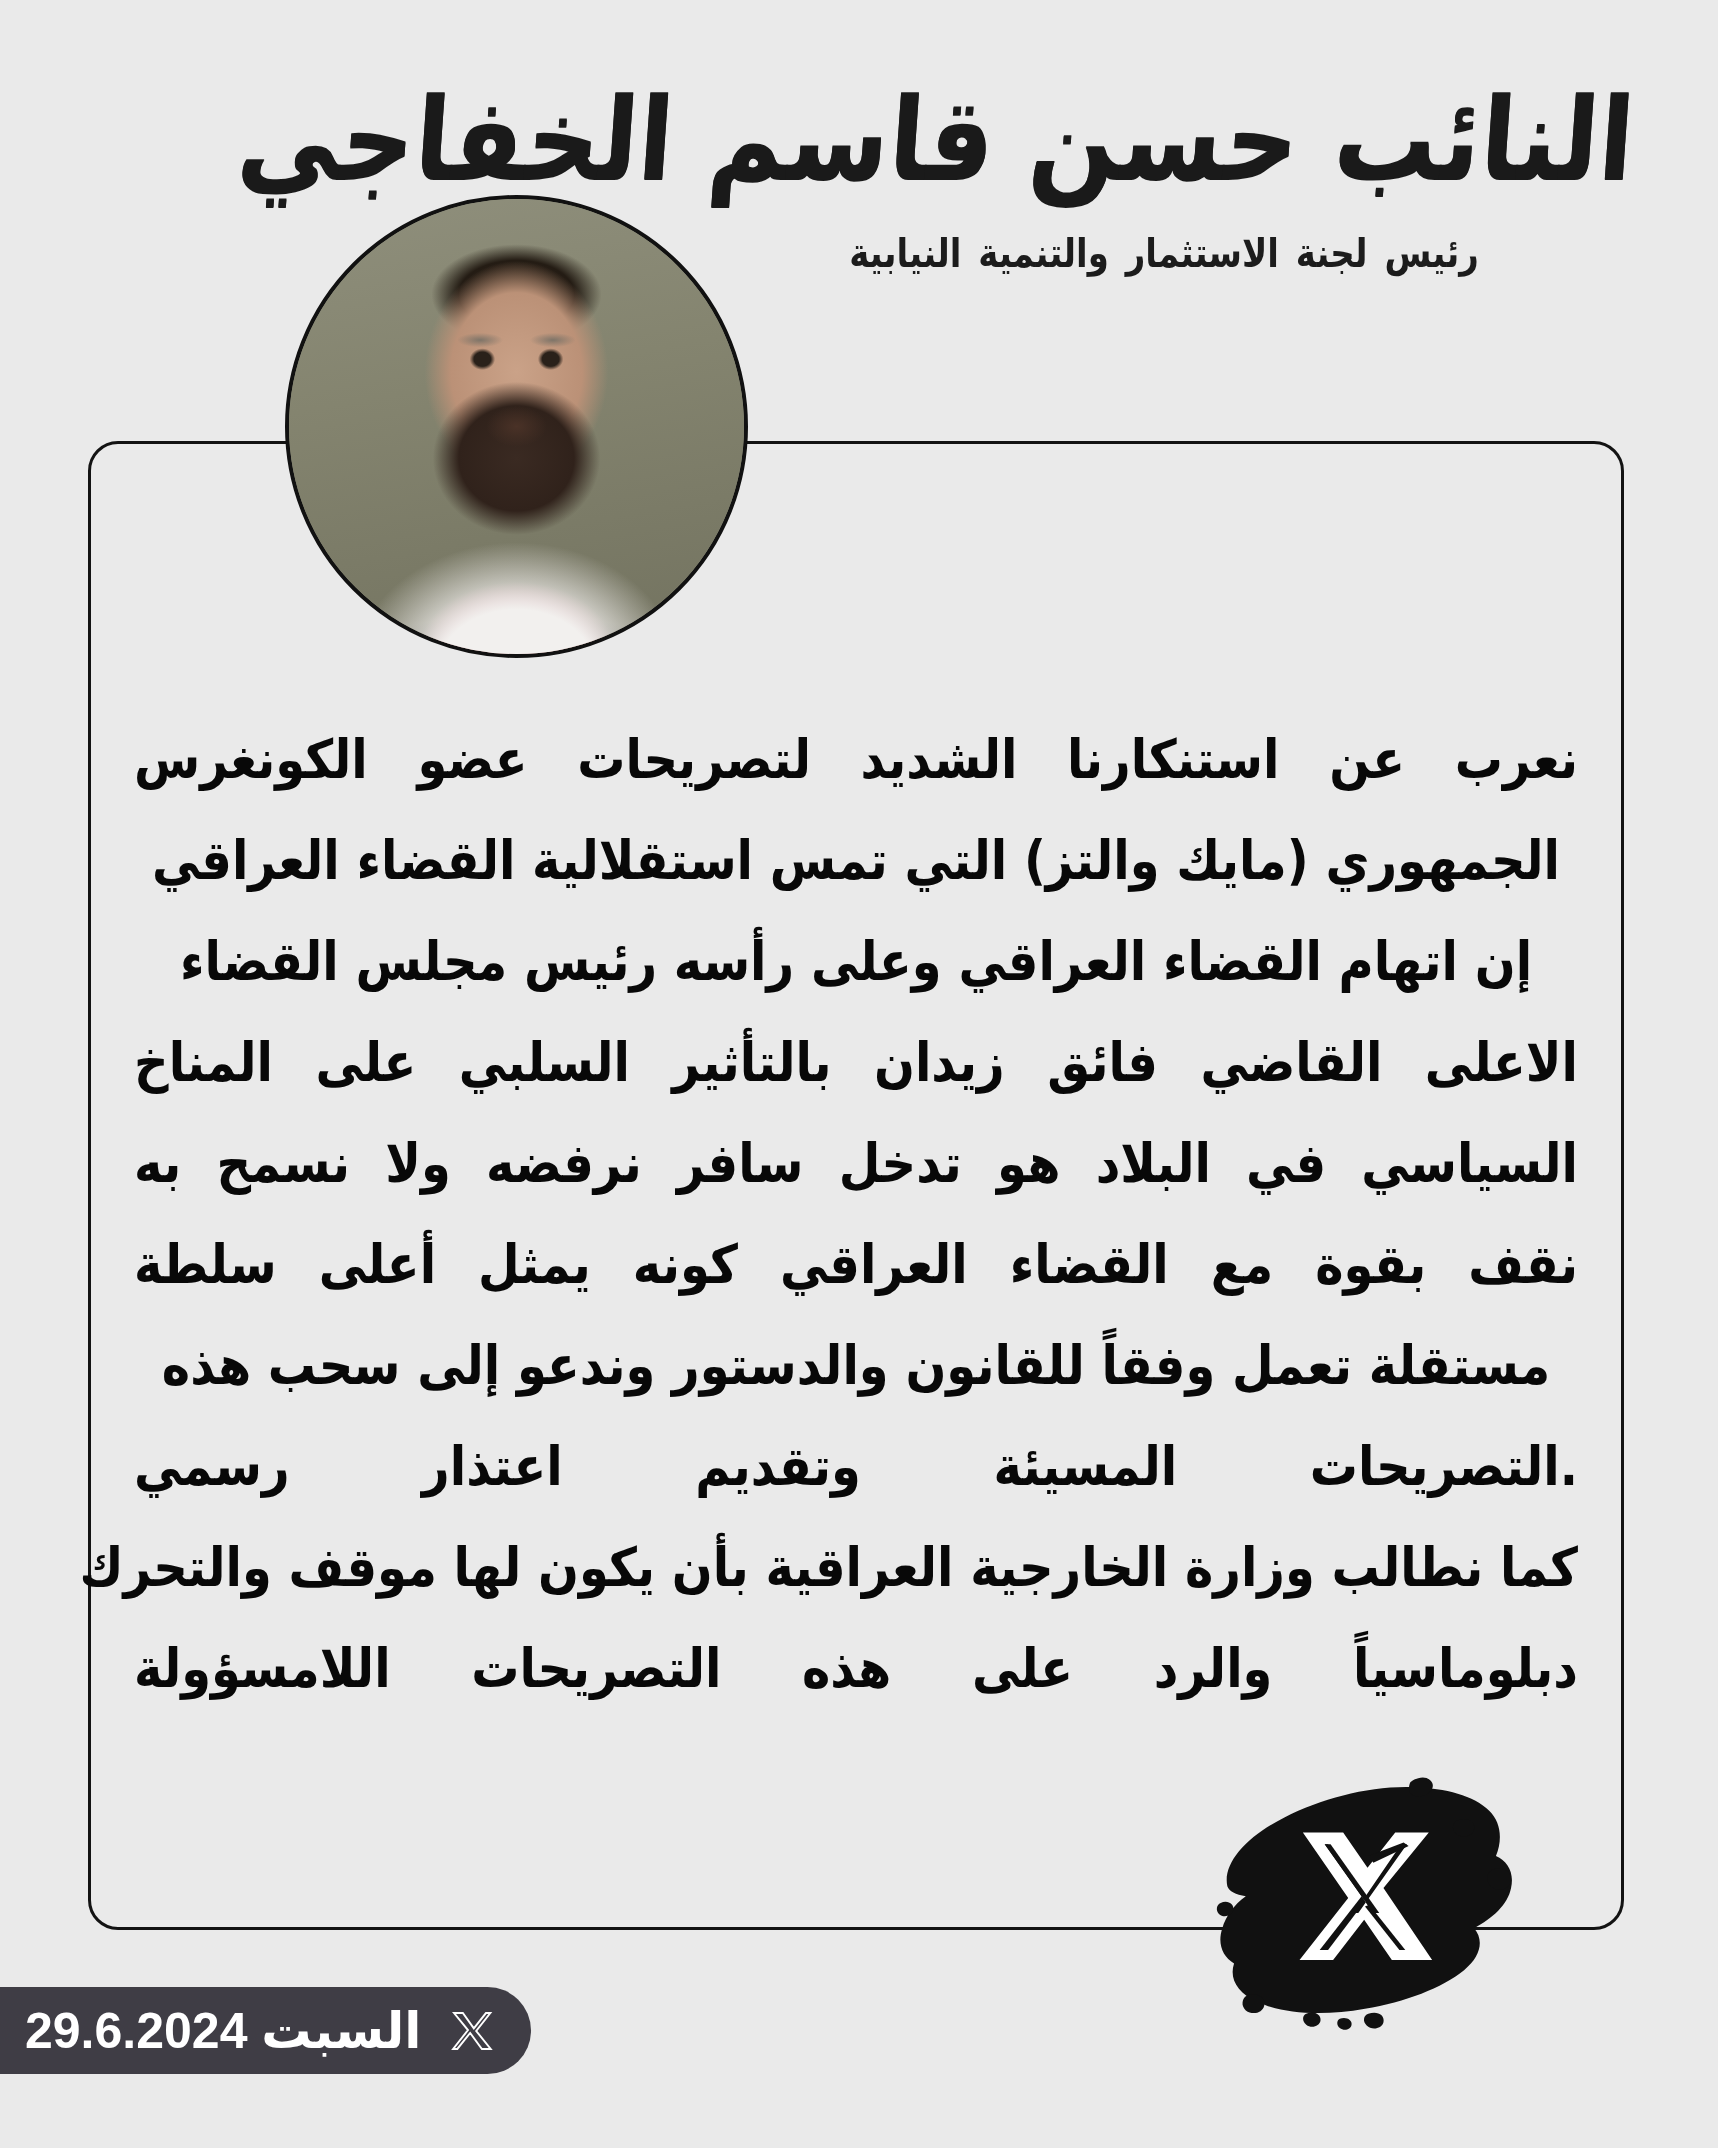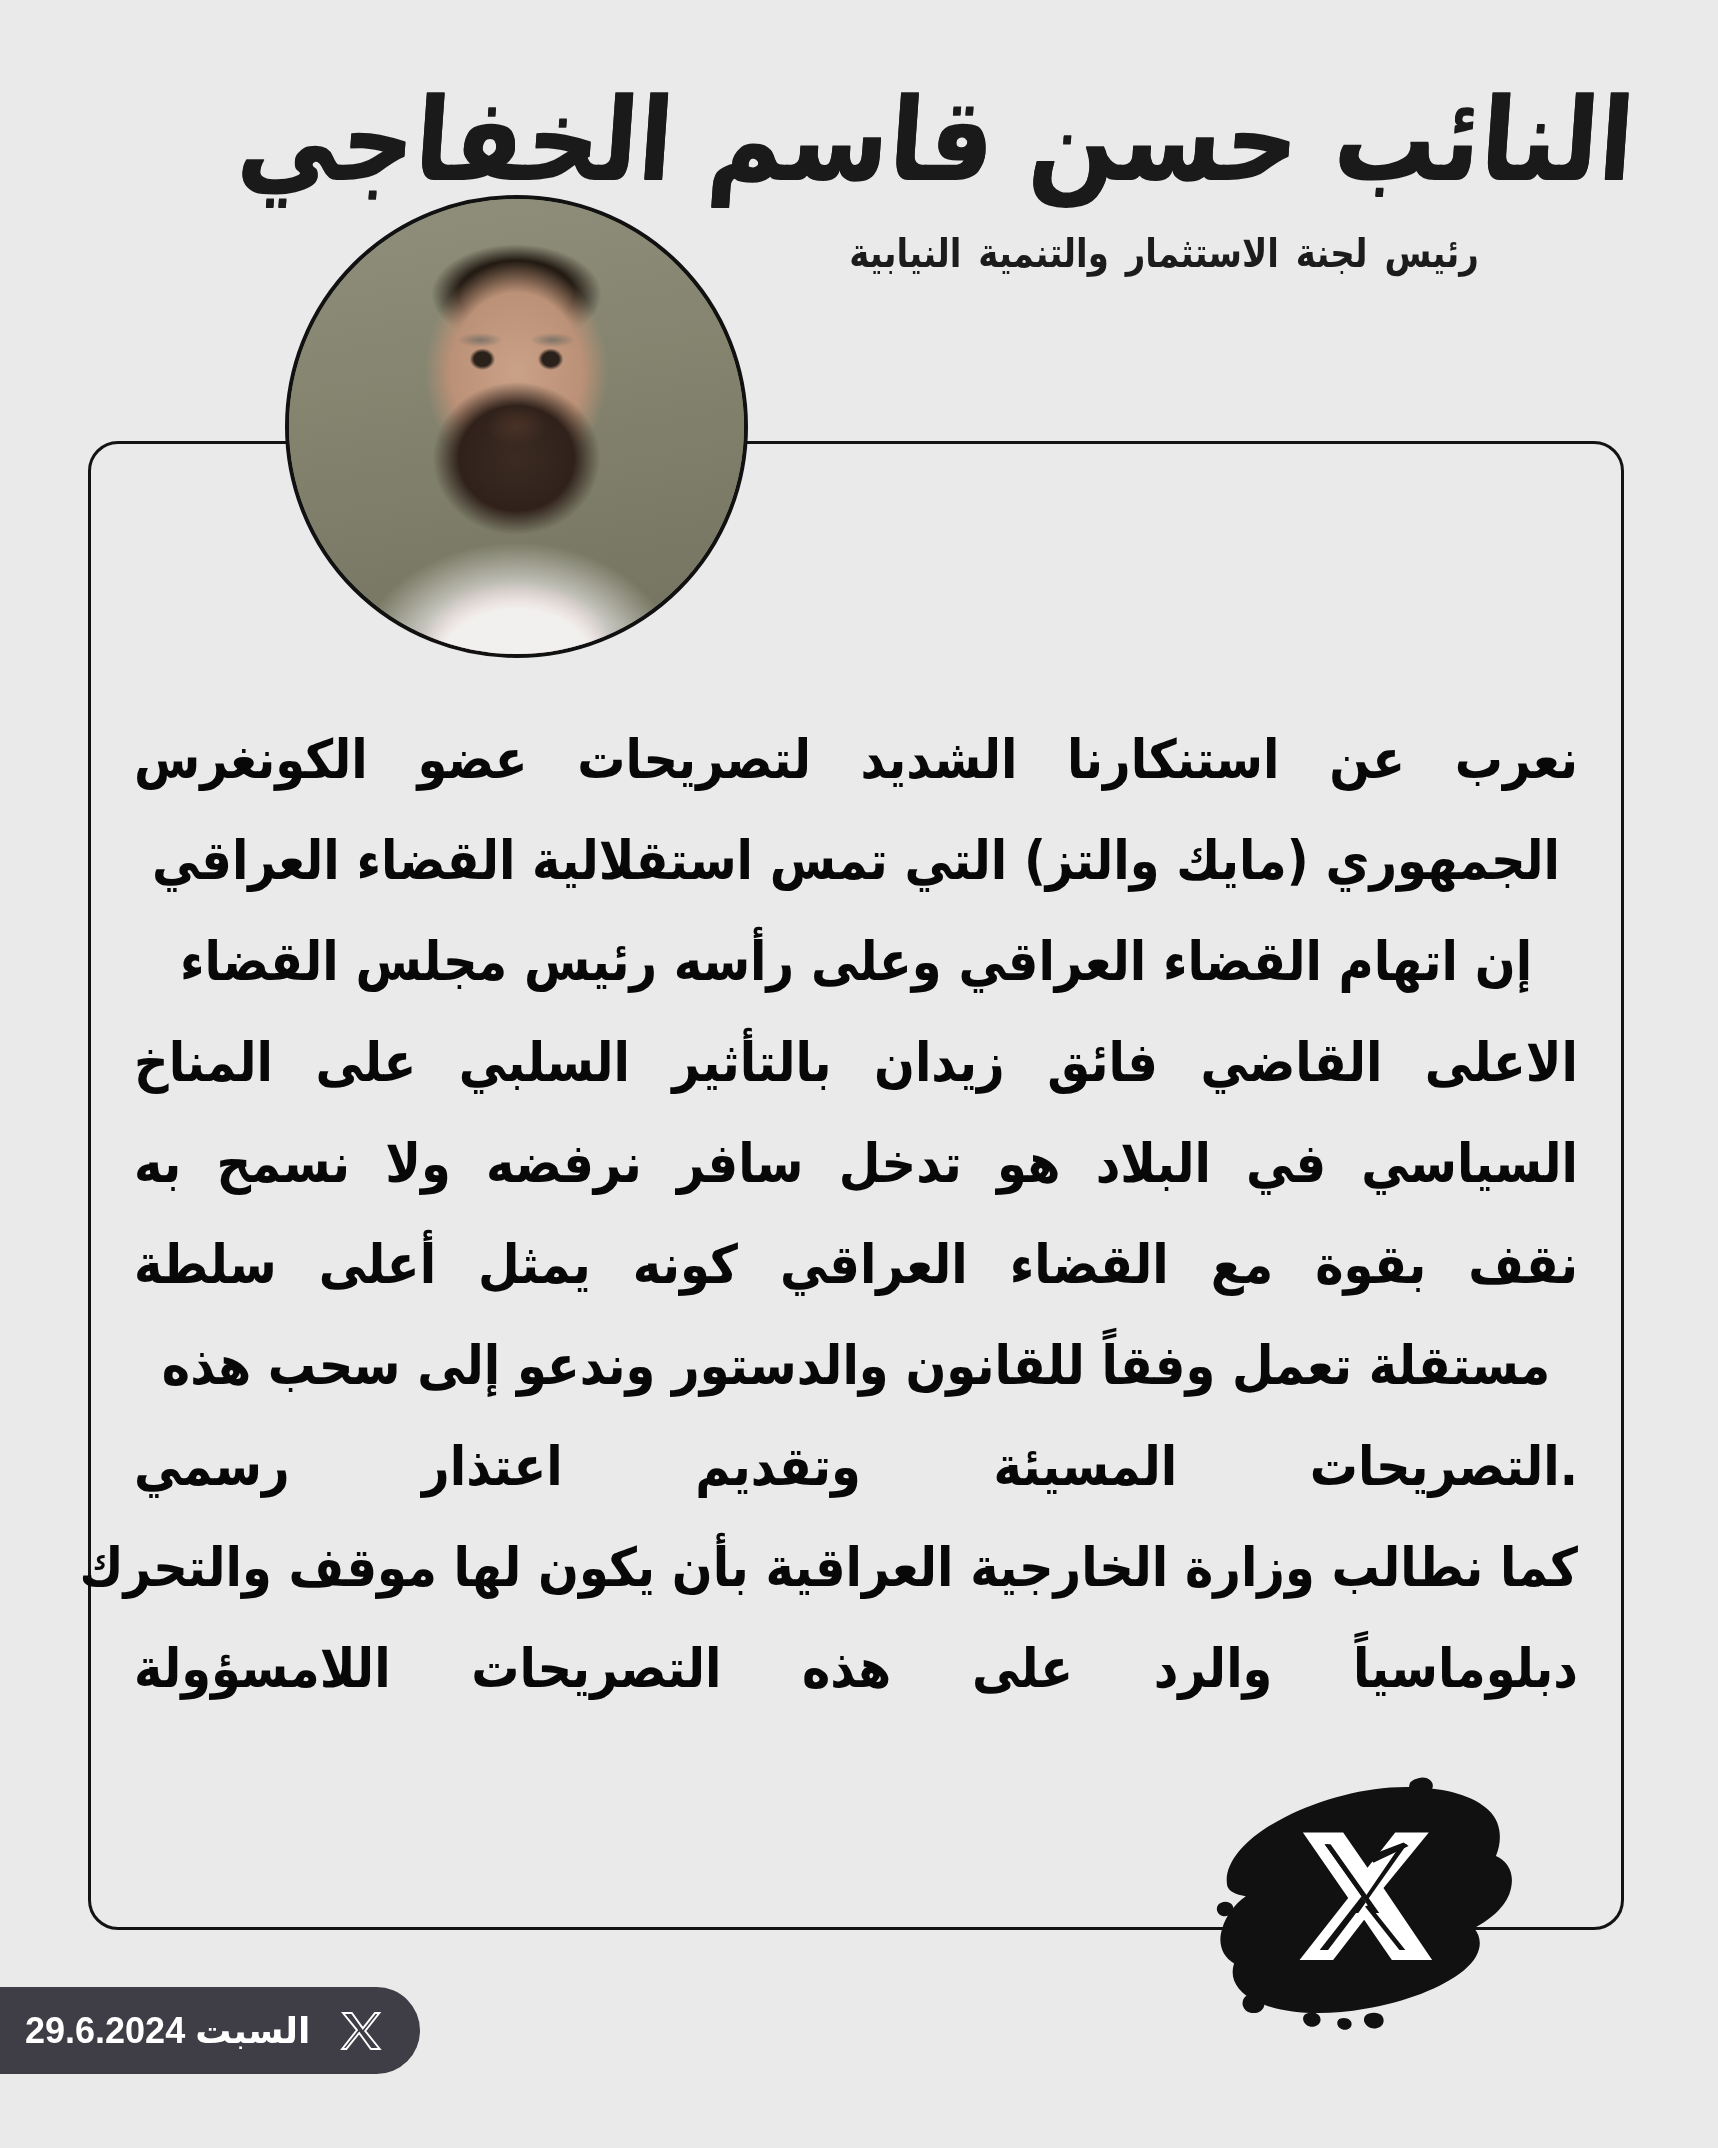--- a/index.html
+++ b/index.html
@@ -162,21 +162,21 @@
     z-index:9;
   }
   .date-bar .x-mark {
     width:44px;
     height:44px;
     flex:0 0 auto;
   }
   .date-bar .x-mark svg { display:block; width:100%; height:100%; }
   .date-text {
     font-family:"Liberation Sans", "DejaVu Sans", sans-serif;
-    font-size:36px;
+    font-size:50px;
     font-weight:700;
     color:#ffffff;
     white-space:nowrap;
     letter-spacing:0.4px;
     direction:rtl;
     text-align:right;
   }
 </style>
 </head>
 <body>

